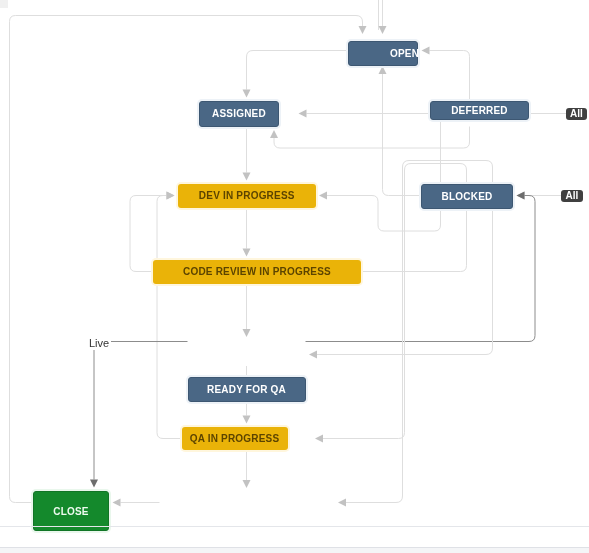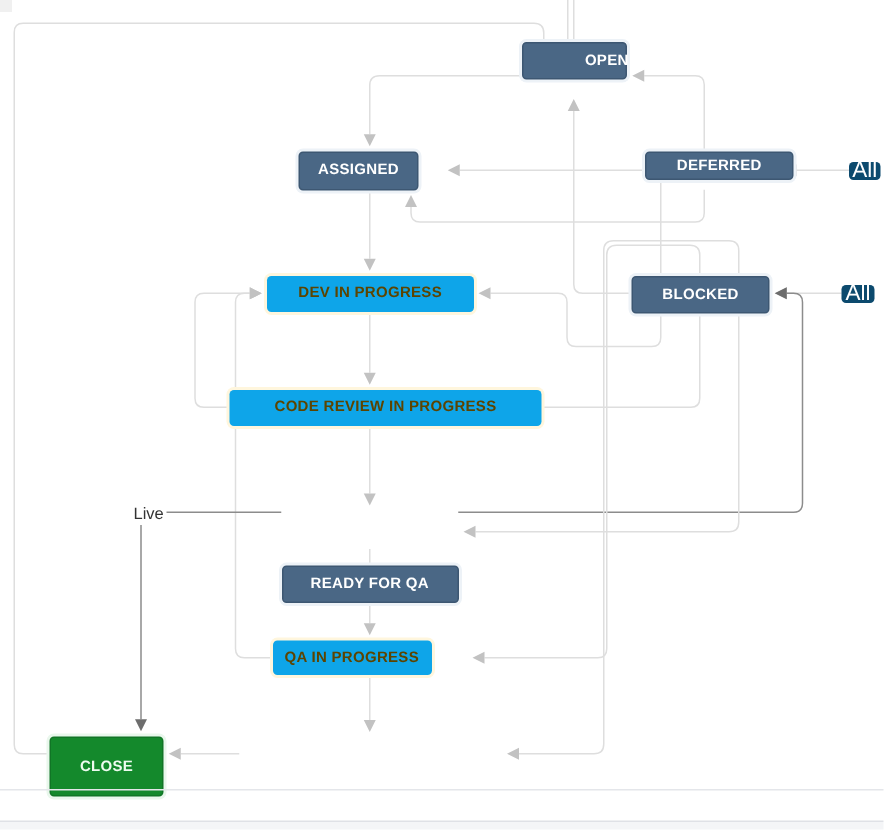--- a/index.html
+++ b/index.html
@@ -3,23 +3,23 @@
 <meta charset="utf-8">
 <title>Workflow</title>
 <style>
   html,body{margin:0;padding:0;}
   body{width:589px;height:553px;background:#fff;font-family:"Liberation Sans",sans-serif;overflow:hidden;}
   #canvas{position:absolute;left:0;top:0;width:589px;height:553px;background:#fff;}
   svg.edges{position:absolute;left:0;top:0;width:589px;height:553px;overflow:visible;}
   .node{position:absolute;box-sizing:border-box;border-radius:3px;display:flex;align-items:center;justify-content:center;
         font-weight:bold;font-size:10px;letter-spacing:.2px;white-space:nowrap;}
   .node.blue{background:#4a6785;color:#fff;border:1px solid #3d5772;box-shadow:0 0 0 2px #edf2f7;}
-  .node.yellow{background:#0ea5e9;color:#5c4400;box-shadow:0 0 0 2px #fff6dd;}
+  .node.yellow{background:#eab308;color:#5c4400;box-shadow:0 0 0 2px #fff6dd;}
   .node.green{background:#14892c;color:#eefbf0;border:1px solid #117526;box-shadow:0 0 0 2px #e9f7ec;}
-  .badge{position:absolute;background:#0c4a6e;color:#fff;border-radius:3px;font-weight:normal;font-size:15px;
+  .badge{position:absolute;background:#404040;color:#fff;border-radius:3px;font-weight:bold;font-size:10px;
          display:flex;align-items:center;justify-content:center;box-sizing:border-box;letter-spacing:0;}
   .lbl{position:absolute;color:#333;font-size:11px;line-height:12px;background:#fff;padding:1px 2px 1px 0;z-index:5;}
   #corner-box{position:absolute;left:0;top:0;width:8px;height:8px;background:#f0f0f0;}
   #panel-sep{position:absolute;left:0;top:526px;width:589px;height:1px;background:#e4e6ea;}
   #footer-sep{position:absolute;left:0;top:547px;width:589px;height:1px;background:#dfe1e6;}
   #footer-band{position:absolute;left:0;top:548px;width:589px;height:5px;background:#f4f5f7;}
 </style>
 </head>
 <body>
 
@@ -68,21 +68,21 @@
       <polygon points="246.5,423.5 242.5,415.5 250.5,415.5" fill="#c2c2c2"></polygon>
       <path d="M466.5,184 L466.5,170 Q466.5,163.5 460,163.5 L411,163.5 Q404.5,163.5 404.5,170 L404.5,432.5 Q404.5,438.5 398.5,438.5 L323,438.5" fill="none" stroke="#dedede" stroke-width="1"></path>
       <polygon points="315,438.5 323,434.5 323,442.5" fill="#c2c2c2"></polygon>
       <path d="M246.5,450 L246.5,480" fill="none" stroke="#dedede" stroke-width="1"></path>
       <polygon points="246.5,488 242.5,480 250.5,480" fill="#c2c2c2"></polygon>
       <path d="M492.5,184 L492.5,167 Q492.5,160.5 486,160.5 L409,160.5 Q402.5,160.5 402.5,167 L402.5,496 Q402.5,502.5 396,502.5 L346,502.5" fill="none" stroke="#dedede" stroke-width="1"></path>
       <polygon points="338,502.5 346,498.5 346,506.5" fill="#c2c2c2"></polygon>
       <path d="M159.5,502.5 L120.5,502.5" fill="none" stroke="#dedede" stroke-width="1"></path>
       <polygon points="112.5,502.5 120.5,498.5 120.5,506.5" fill="#c2c2c2"></polygon>
     </svg>
-<div class="node blue" style="left: 348px; top: 28px; width: 70px; height: 25px; padding-left: 43px;">OPEN</div>
+<div class="node blue" style="left: 348px; top: 41px; width: 70px; height: 25px; padding-left: 43px;">OPEN</div>
     <div class="node blue" style="left: 199px; top: 101px; width: 80px; height: 25.5px;">ASSIGNED</div>
     <div class="node blue" style="left: 430px; top: 101px; width: 99px; height: 19px;">DEFERRED</div>
     <div class="node yellow" style="left: 178px; top: 184px; width: 137.5px; height: 23.5px;">DEV IN PROGRESS</div>
     <div class="node blue" style="left: 421px; top: 184px; width: 92px; height: 24.5px;">BLOCKED</div>
     <div class="node yellow" style="left: 153px; top: 260px; width: 208px; height: 23.5px;">CODE REVIEW IN PROGRESS</div>
     <div class="node blue" style="left: 187.5px; top: 340.5px; width: 118px; height: 25.5px; margin-top: 36px;">READY FOR QA</div>
     <div class="node yellow" style="left: 181.5px; top: 427px; width: 106px; height: 23px;">QA IN PROGRESS</div>
     <div class="node green" style="left: 33px; top: 491px; width: 76px; height: 40px;">CLOSE</div>
     <div class="badge" style="left: 566px; top: 107.5px; width: 21px; height: 12.5px;">All</div>
     <div class="badge" style="left: 561px; top: 189.5px; width: 22px; height: 12.5px;">All</div>

